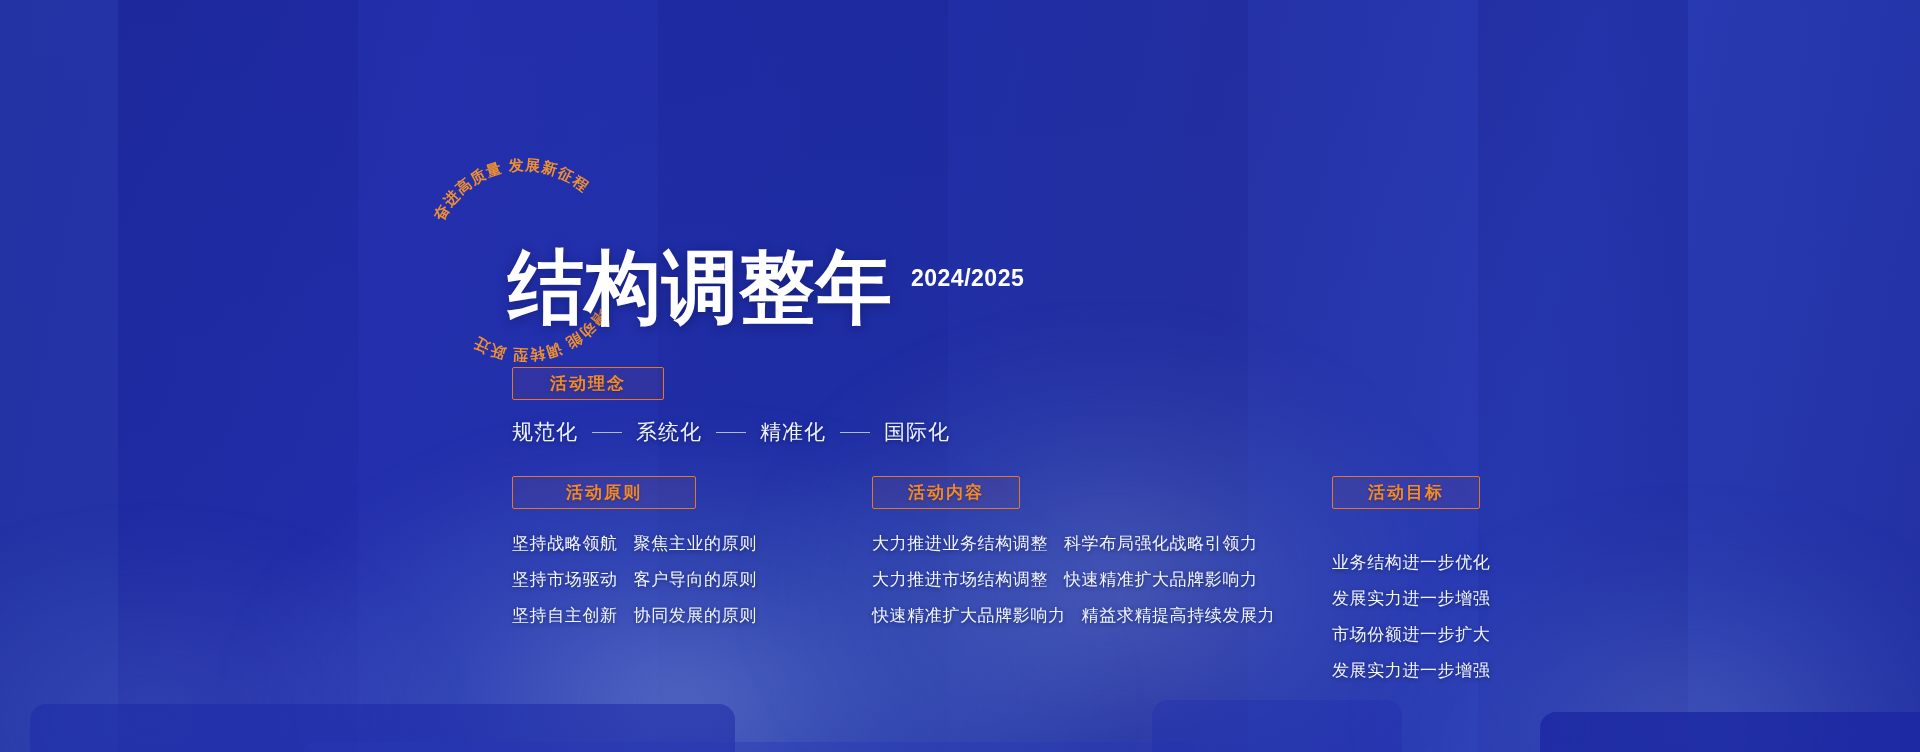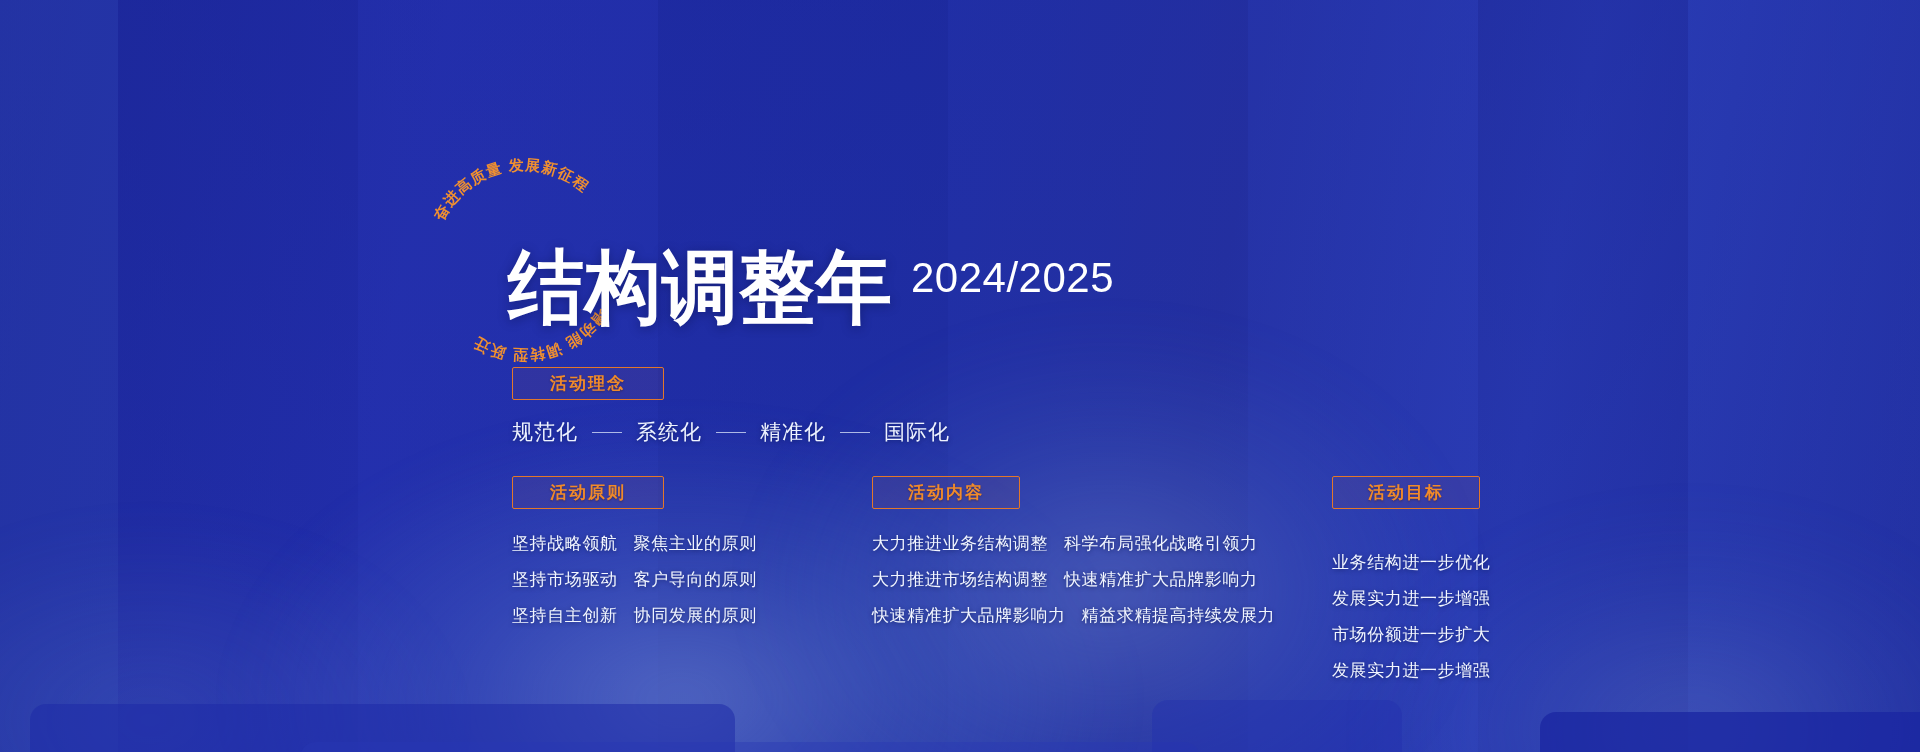--- a/index.html
+++ b/index.html
@@ -56,38 +56,38 @@
   #title-row{position:absolute;left:508px;top:252px;display:flex;align-items:center;}
   #main-title{
     font-family:"DejaVu Sans","Liberation Sans",sans-serif;
     font-weight:700;font-size:76px;line-height:76px;color:#ffffff;
     letter-spacing:1px;
     text-shadow:0 2px 10px rgba(8,16,70,.45);
     transform:scaleY(1.06);transform-origin:bottom left;
   }
   #title-year{
     font-family:"Liberation Sans","DejaVu Sans",sans-serif;
-    font-weight:400;font-size:42px;color:#ffffff;
+    font-weight:700;font-size:23px;color:#ffffff;
     margin-left:18px;margin-bottom:24px;letter-spacing:.5px;
   }
 
   
   .badge{
     position:absolute;display:flex;align-items:center;justify-content:center;
     height:33px;border:1px solid #e2772a;border-radius:2px;
     background:rgba(235,120,40,.07);
     box-sizing:border-box;
   }
   .badge span{
     font-family:"DejaVu Sans","Liberation Sans",sans-serif;
     font-weight:700;font-size:17px;color:#f08a2a;letter-spacing:2px;
     text-shadow:0 1px 2px rgba(60,20,0,.35);
   }
   #badge-concept{left:512px;top:367px;width:152px;}
-  #badge-principles{left:512px;top:476px;width:152px;}
+  #badge-principles{left:512px;top:476px;width:184px;}
   #badge-contents{left:872px;top:476px;width:148px;}
   #badge-goals{left:1332px;top:476px;width:148px;}
 
   
   #concept-line{
     position:absolute;left:512px;top:418px;
     display:flex;align-items:center;
     font-size:21px;color:#eef3ff;letter-spacing:1px;
     text-shadow:0 1px 4px rgba(10,20,70,.55);
   }

